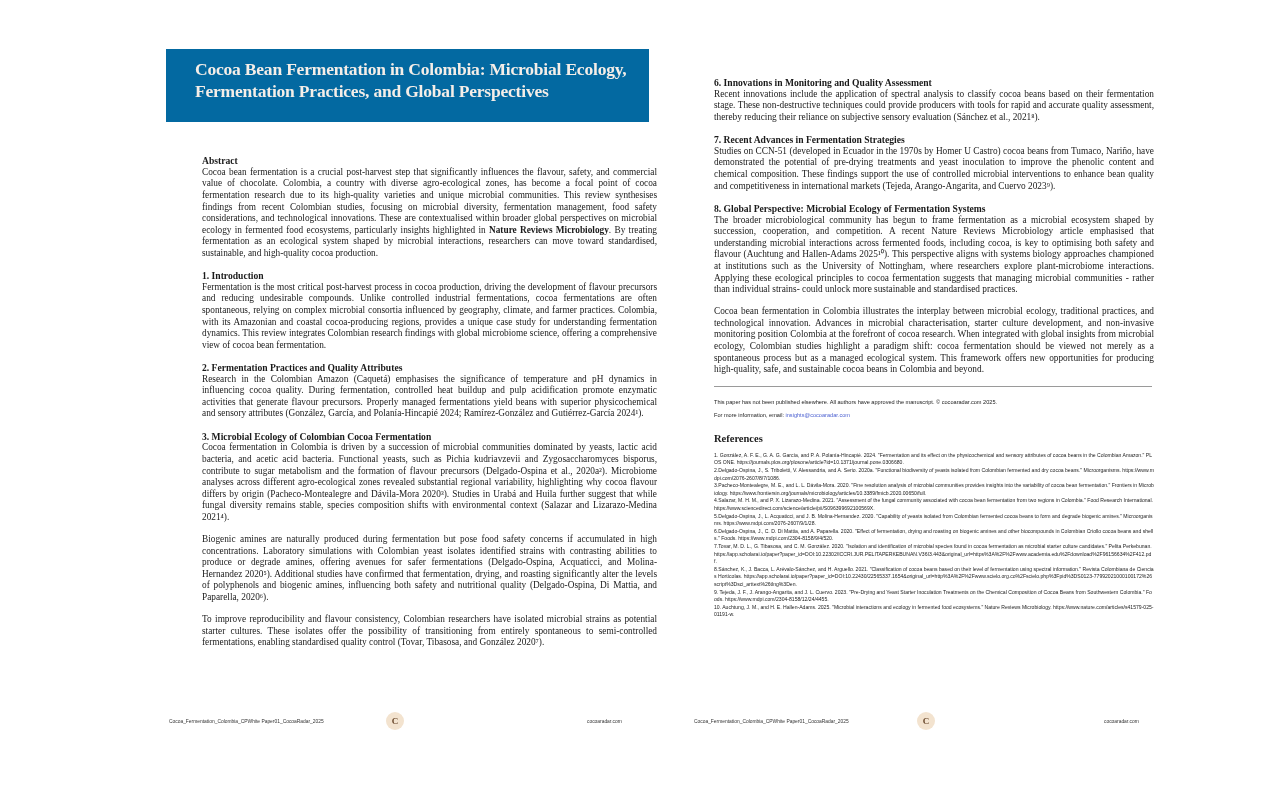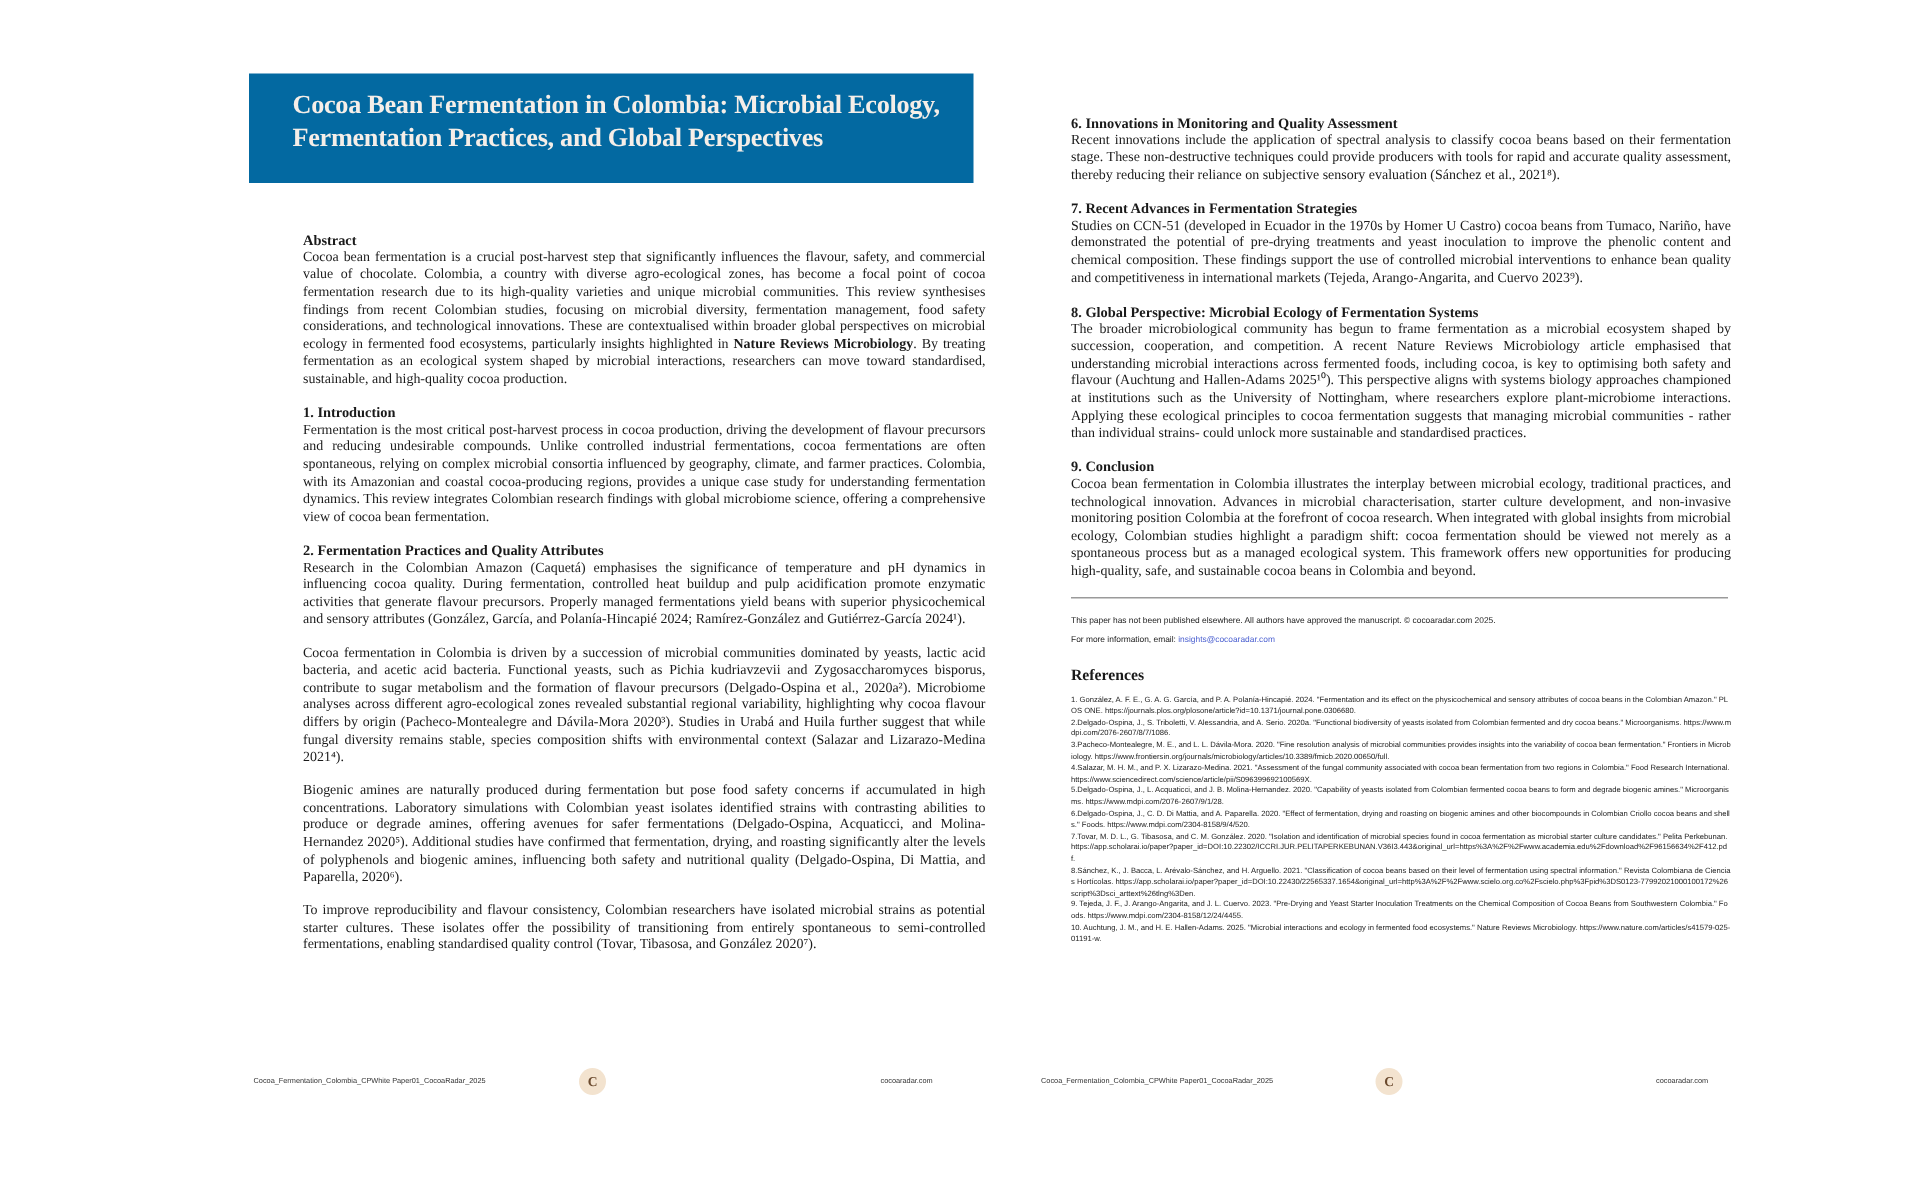--- a/index.html
+++ b/index.html
@@ -54,20 +54,21 @@
 
     <div class="section">
       <h2>1. Introduction</h2>
       <p>Fermentation is the most critical post-harvest process in cocoa production, driving the development of flavour precursors and reducing undesirable compounds. Unlike controlled industrial fermentations, cocoa fermentations are often spontaneous, relying on complex microbial consortia influenced by geography, climate, and farmer practices. Colombia, with its Amazonian and coastal cocoa-producing regions, provides a unique case study for understanding fermentation dynamics. This review integrates Colombian research findings with global microbiome science, offering a comprehensive view of cocoa bean fermentation.</p>
     </div>
     <div class="section">
       <h2>2. Fermentation Practices and Quality Attributes</h2>
       <p>Research in the Colombian Amazon (Caquetá) emphasises the significance of temperature and pH dynamics in influencing cocoa quality. During fermentation, controlled heat buildup and pulp acidification promote enzymatic activities that generate flavour precursors. Properly managed fermentations yield beans with superior physicochemical and sensory attributes (González, García, and Polanía-Hincapié 2024; Ramírez-González and Gutiérrez-García 2024¹).</p>
     </div>
     <div class="section">
+      <h2>3. Microbial Ecology of Colombian Cocoa Fermentation</h2>
       <p>Cocoa fermentation in Colombia is driven by a succession of microbial communities dominated by yeasts, lactic acid bacteria, and acetic acid bacteria. Functional yeasts, such as Pichia kudriavzevii and Zygosaccharomyces bisporus, contribute to sugar metabolism and the formation of flavour precursors (Delgado-Ospina et al., 2020a²). Microbiome analyses across different agro-ecological zones revealed substantial regional variability, highlighting why cocoa flavour differs by origin (Pacheco-Montealegre and Dávila-Mora 2020³). Studies in Urabá and Huila further suggest that while fungal diversity remains stable, species composition shifts with environmental context (Salazar and Lizarazo-Medina 2021⁴).</p>
     </div>
     <div class="section">
       <p>Biogenic amines are naturally produced during fermentation but pose food safety concerns if accumulated in high concentrations. Laboratory simulations with Colombian yeast isolates identified strains with contrasting abilities to produce or degrade amines, offering avenues for safer fermentations (Delgado-Ospina, Acquaticci, and Molina-Hernandez 2020⁵). Additional studies have confirmed that fermentation, drying, and roasting significantly alter the levels of polyphenols and biogenic amines, influencing both safety and nutritional quality (Delgado-Ospina, Di Mattia, and Paparella, 2020⁶).</p>
     </div>
     <div class="section">
       <p>To improve reproducibility and flavour consistency, Colombian researchers have isolated microbial strains as potential starter cultures. These isolates offer the possibility of transitioning from entirely spontaneous to semi-controlled fermentations, enabling standardised quality control (Tovar, Tibasosa, and González 2020⁷).</p>
     </div>
   </div>
 
@@ -86,21 +87,20 @@
     </div>
     <div class="section">
       <h2>7. Recent Advances in Fermentation Strategies</h2>
       <p>Studies on CCN-51 (developed in Ecuador in the 1970s by Homer U Castro) cocoa beans from Tumaco, Nariño, have demonstrated the potential of pre-drying treatments and yeast inoculation to improve the phenolic content and chemical composition. These findings support the use of controlled microbial interventions to enhance bean quality and competitiveness in international markets (Tejeda, Arango-Angarita, and Cuervo 2023⁹).</p>
     </div>
     <div class="section">
       <h2>8. Global Perspective: Microbial Ecology of Fermentation Systems</h2>
       <p>The broader microbiological community has begun to frame fermentation as a microbial ecosystem shaped by succession, cooperation, and competition. A recent Nature Reviews Microbiology article emphasised that understanding microbial interactions across fermented foods, including cocoa, is key to optimising both safety and flavour (Auchtung and Hallen-Adams 2025¹⁰). This perspective aligns with systems biology approaches championed at institutions such as the University of Nottingham, where researchers explore plant-microbiome interactions. Applying these ecological principles to cocoa fermentation suggests that managing microbial communities - rather than individual strains- could unlock more sustainable and standardised practices.</p>
     </div>
     <div class="section">
-      <h2>9. Conclusion</h2>
       <p>Cocoa bean fermentation in Colombia illustrates the interplay between microbial ecology, traditional practices, and technological innovation. Advances in microbial characterisation, starter culture development, and non-invasive monitoring position Colombia at the forefront of cocoa research. When integrated with global insights from microbial ecology, Colombian studies highlight a paradigm shift: cocoa fermentation should be viewed not merely as a spontaneous process but as a managed ecological system. This framework offers new opportunities for producing high-quality, safe, and sustainable cocoa beans in Colombia and beyond.</p>
     </div>
 
     <div class="rule"></div>
     <div class="note">This paper has not been published elsewhere. All authors have approved the manuscript. © cocoaradar.com 2025.</div>
     <div class="note"><span>For more information, email: </span><a>insights@cocoaradar.com</a></div>
 
     <div class="refs-heading">References</div>
     <div>
       <p class="ref">1. González, A. F. E., G. A. G. García, and P. A. Polanía-Hincapié. 2024. "Fermentation and its effect on the physicochemical and sensory attributes of cocoa beans in the Colombian Amazon." PLOS ONE. https://journals.plos.org/plosone/article?id=10.1371/journal.pone.0306680.</p>

